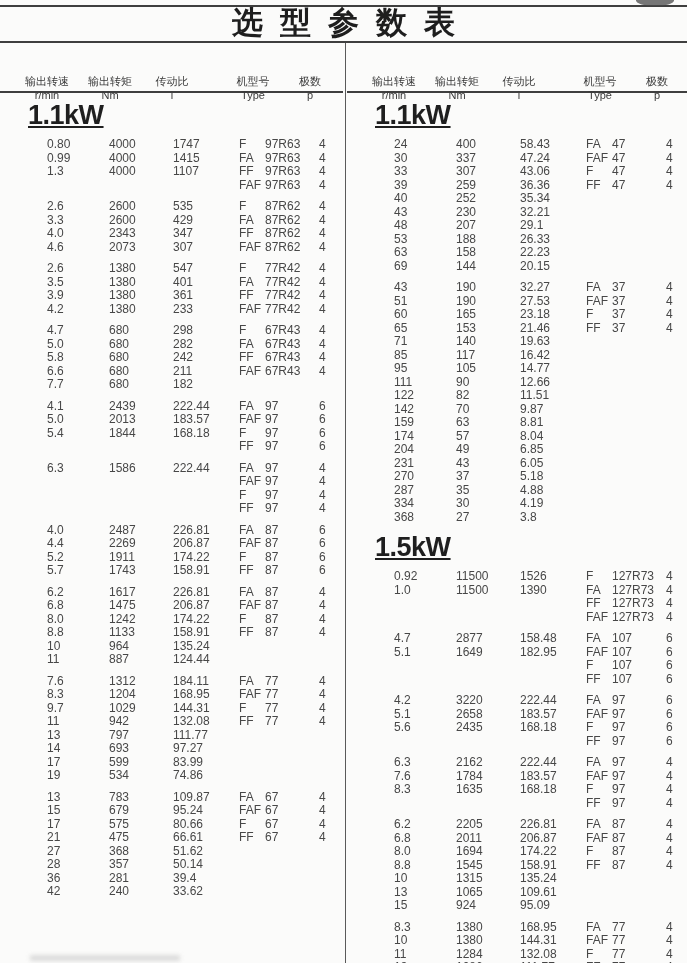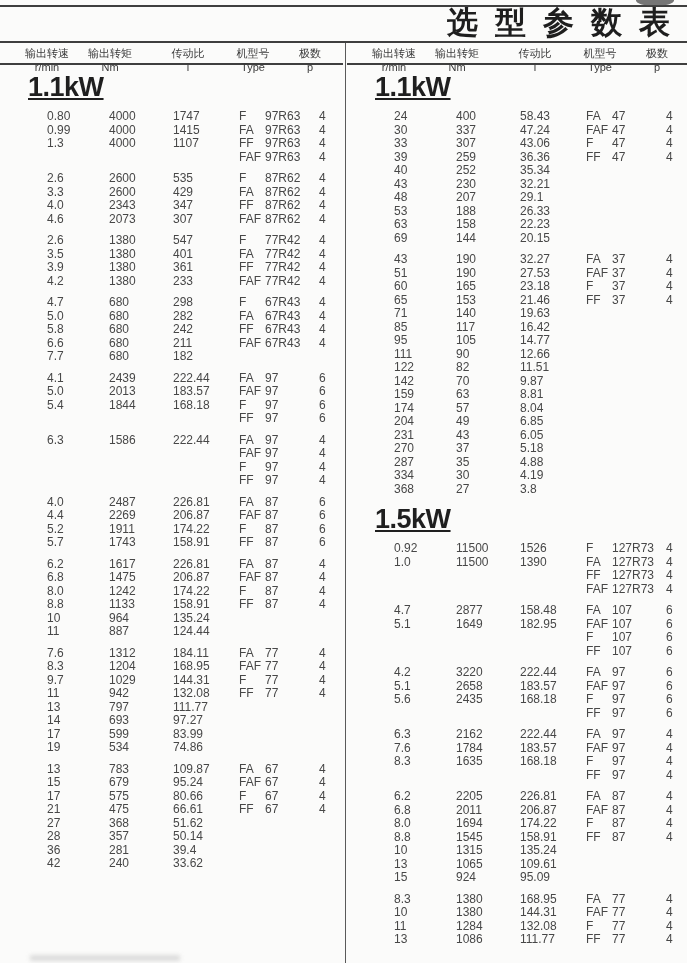--- a/index.html
+++ b/index.html
@@ -6,32 +6,32 @@
   .page{
     position:relative;width:687px;height:963px;margin:0 auto;
     background:#fbfbfa;overflow:hidden;
     font-family:"Liberation Sans","DejaVu Sans",sans-serif;
     color:#464646;
   }
   .top-rule{position:absolute;left:0;top:5px;width:687px;height:2px;background:#3f3f3f;}
   .corner-mark{position:absolute;left:636px;top:-5px;width:38px;height:11px;
     background:#4a4a4a;border-radius:50%;opacity:.75;}
   .title{position:absolute;left:0;top:6px;width:687px;margin:0;
-    text-align:right;font-size:31px;line-height:34px;font-weight:bold;
+    text-align:center;font-size:31px;line-height:34px;font-weight:bold;
     letter-spacing:17px;text-indent:17px;color:#1e1e1e;white-space:nowrap;}
   .title-rule{position:absolute;left:0;top:41px;width:687px;height:2px;background:#3f3f3f;}
   .v-divider{position:absolute;left:345px;top:43px;bottom:0;width:1px;background:#5a5a5a;}
   .half{position:absolute;top:43px;width:343px;}
   .half.left{left:0;}
   .half.right{left:347px;}
-  .thead{position:relative;height:20px;}
+  .thead{position:relative;height:20px;margin-top:28px;}
   .hc{position:absolute;top:3px;text-align:center;font-size:11px;line-height:14px;color:#3a3a3a;}
   .hc1{left:12px;width:70px;}
   .hc2{left:78px;width:64px;}
-  .hc3{left:156px;width:64px;}
+  .hc3{left:140px;width:64px;}
   .hc4{left:211px;width:84px;}
   .hc5{left:286px;width:48px;}
   .thead-rule{height:2px;background:#3f3f3f;}
   .section-label{margin:7px 0 8px 28px;font-size:27px;line-height:30px;
     font-weight:bold;color:#1f1f1f;letter-spacing:-0.5px;text-decoration:underline;}
   .group{margin-bottom:8px;margin-left:11px;}
   .row{display:grid;grid-template-columns:62px 64px 66px 26px 54px 30px;
     padding-left:36px;height:13.5px;line-height:13.5px;font-size:12px;
     color:#474747;white-space:pre;}
   .smudge{position:absolute;left:30px;top:955px;width:150px;height:6px;

